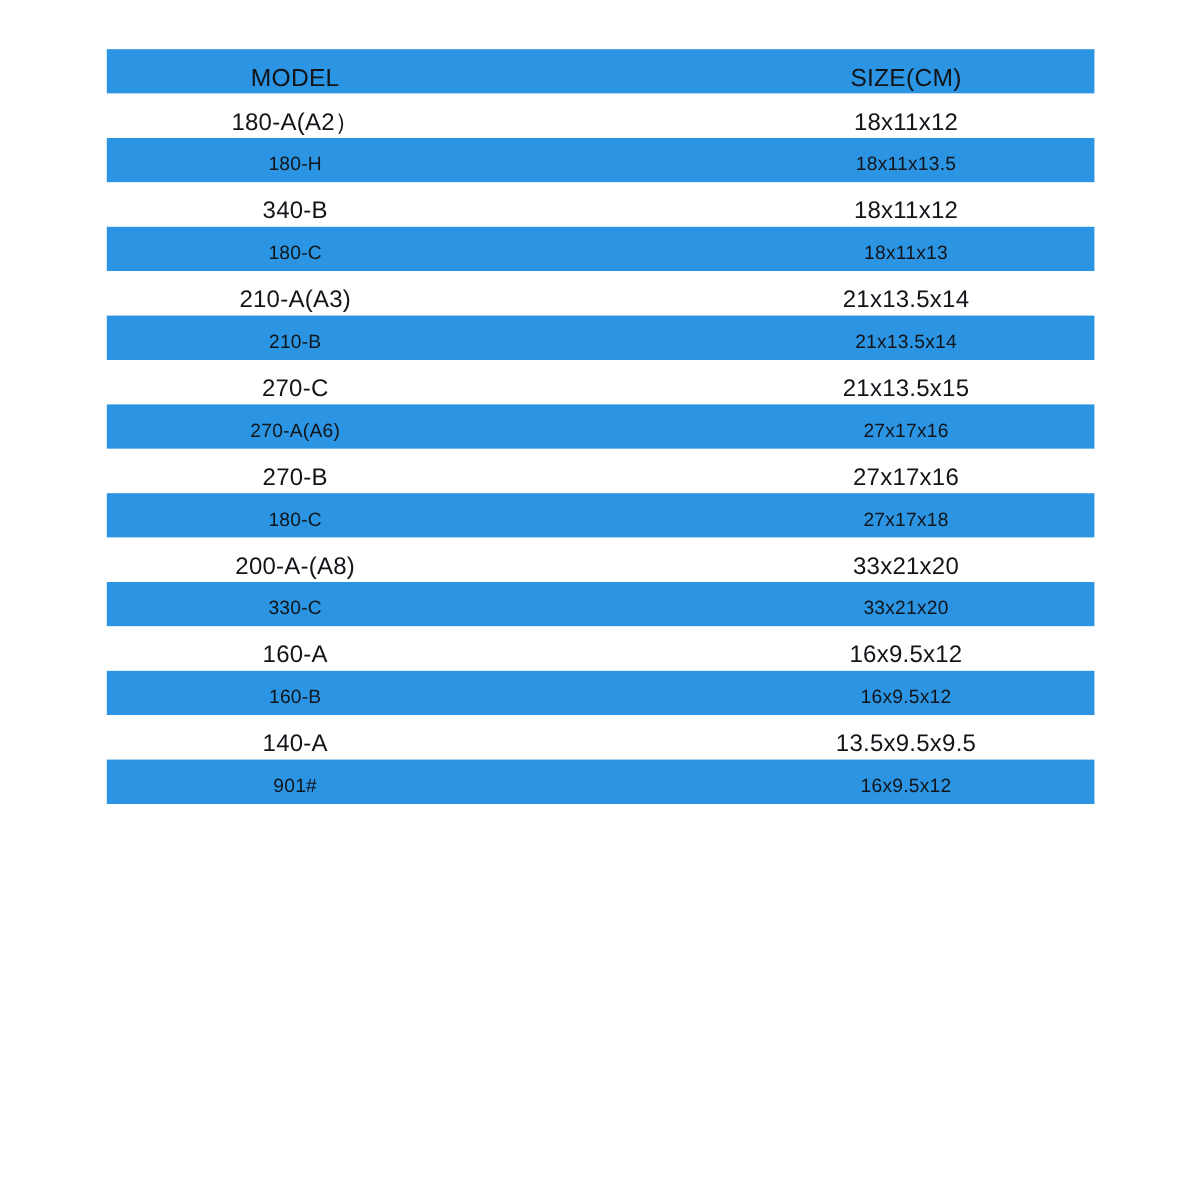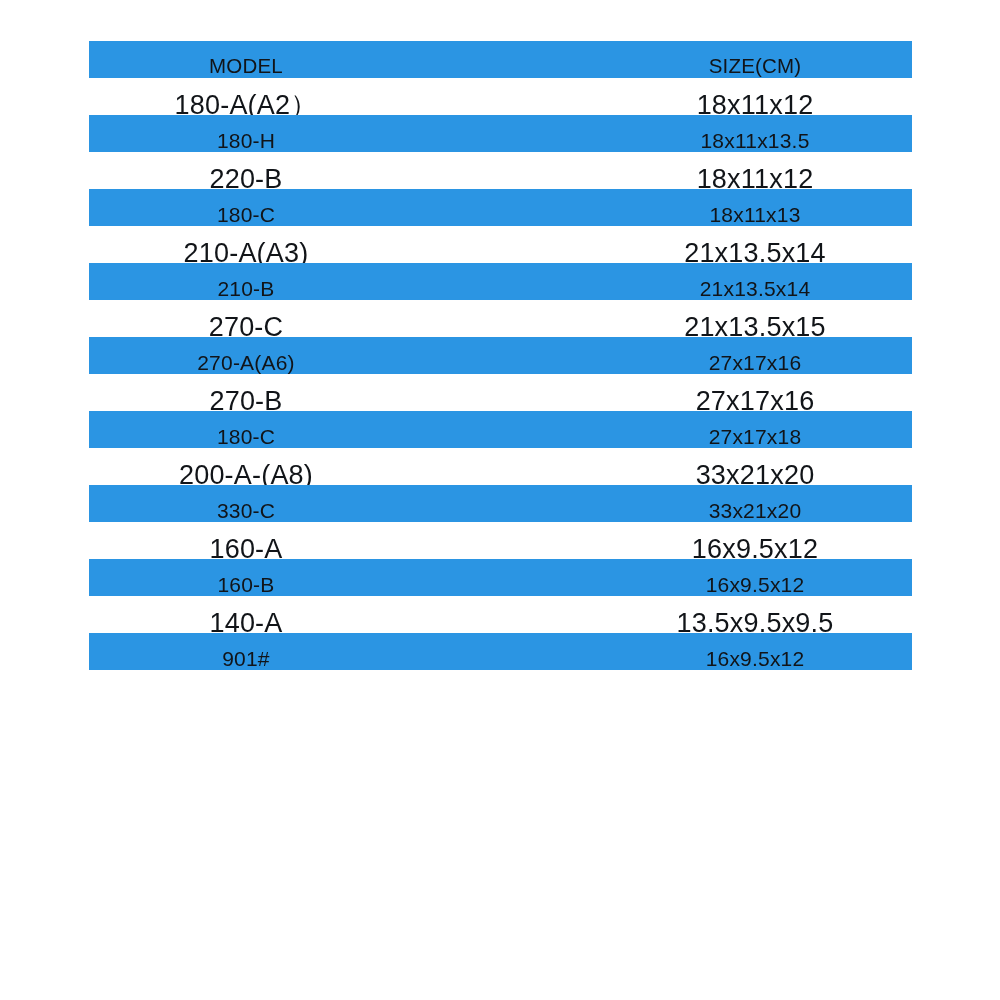--- a/index.html
+++ b/index.html
@@ -29,62 +29,62 @@
   .row.blue {
     background: #2b95e3;
   }
   .row.white {
     background: #ffffff;
   }
   .cell {
     position: absolute;
     text-align: center;
     color: #111418;
-    font-size: 21px;
+    font-size: 16px;
     line-height: 1;
     white-space: nowrap;
     transform: translateX(-50%);
     letter-spacing: 0.2px;
   }
   
   .cell.col-model {
     left: 157px;
     top: 15px;
   }
   .cell.col-size {
     left: 666px;
     top: 15px;
   }
   .row.header .cell {
     font-size: 20.5px;
   }
   
   .row.white .cell {
-    font-size: 27px;
+    font-size: 20px;
     top: 14px;
   }
 </style>
 </head>
 <body>
 
 <div id="spec-table">
     <div class="row blue header">
       <div class="cell col-model">MODEL</div>
       <div class="cell col-size">SIZE(CM)</div>
     </div>
     <div class="row white">
       <div class="cell col-model">180-A(A2）</div>
       <div class="cell col-size">18x11x12</div>
     </div>
     <div class="row blue">
       <div class="cell col-model">180-H</div>
       <div class="cell col-size">18x11x13.5</div>
     </div>
     <div class="row white">
-      <div class="cell col-model">220-B</div>
+      <div class="cell col-model">340-B</div>
       <div class="cell col-size">18x11x12</div>
     </div>
     <div class="row blue">
       <div class="cell col-model">180-C</div>
       <div class="cell col-size">18x11x13</div>
     </div>
     <div class="row white">
       <div class="cell col-model">210-A(A3)</div>
       <div class="cell col-size">21x13.5x14</div>
     </div>

